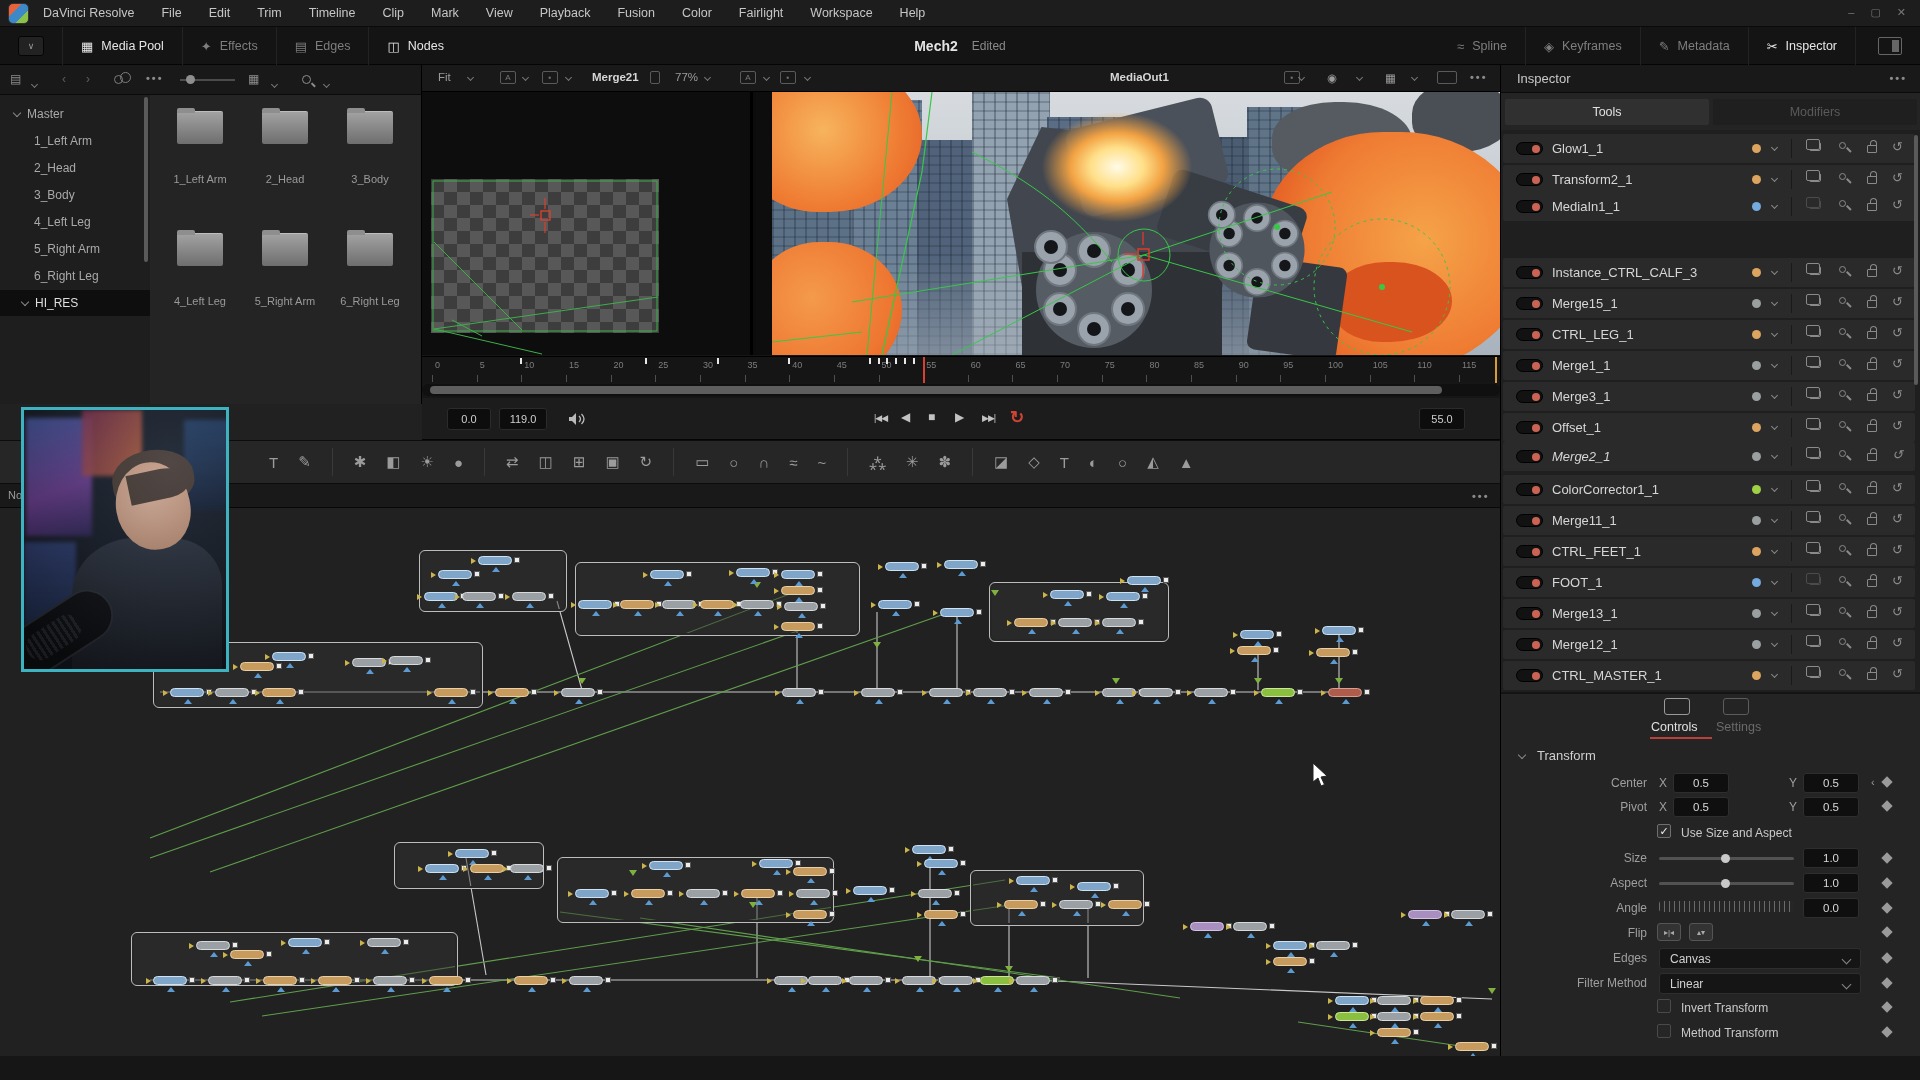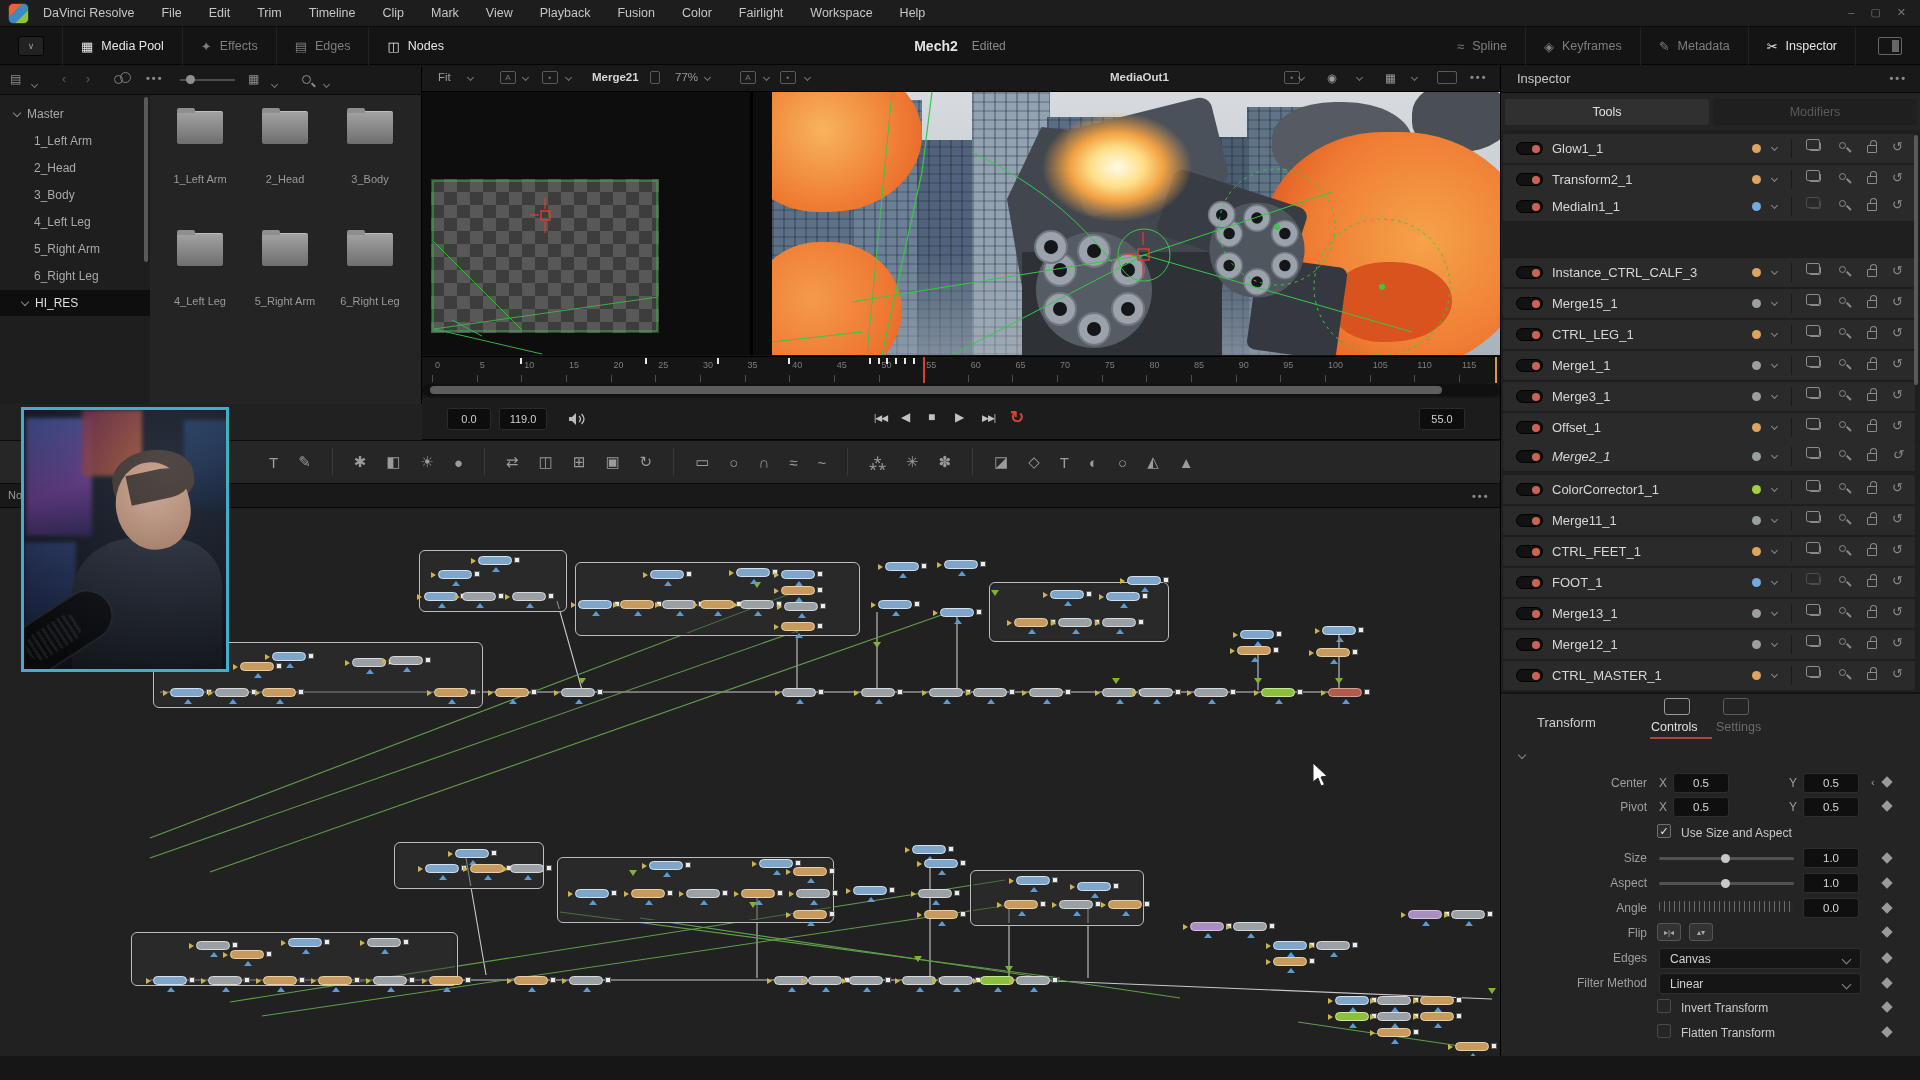--- a/index.html
+++ b/index.html
@@ -1355,21 +1355,21 @@
     <div class="sbar-v" style="left:413px;top:70px;width:4px;height:250px"></div>
     <div class="ctabs-div"></div>
 
     <div class="ctab-ic" style="left:163px;top:633px"></div>
     <div class="ctab-ic" style="left:222px;top:633px;border-color:#5c5c5c"></div>
     <div class="ctab-lb" style="left:150px;top:655px;color:#e0e0e0">Controls</div>
     <div class="ctab-lb" style="left:215px;top:655px;color:#6a6a6a">Settings</div>
     <div class="redline" style="left:149px;top:672px"></div>
 
     <span class="chev" style="position:absolute;left:18px;top:687px"></span>
-    <span class="tf-sec" style="left:36px;top:650px">Transform</span>
+    <span class="tf-sec" style="left:36px;top:683px">Transform</span>
 
     <span class="tf-label" style="left:26px;top:711px">Center</span>
     <span class="tf-xy" style="left:158px;top:711px">X</span>
     <div class="tf-box" style="left:172px;top:708px">0.5</div>
     <span class="tf-xy" style="left:288px;top:711px">Y</span>
     <div class="tf-box" style="left:302px;top:708px">0.5</div>
     <span class="knav" style="left:370px;top:711px">‹</span>
     <span class="kdiam" style="left:382px;top:713px"></span>
 
     <span class="tf-label" style="left:26px;top:735px">Pivot</span>
@@ -1410,18 +1410,18 @@
 
     <span class="tf-label" style="left:26px;top:911px">Filter Method</span>
     <div class="dd" style="left:158px;top:908px">Linear</div>
     <span class="kdiam" style="left:382px;top:914px"></span>
 
     <div class="cbx empty" style="left:156px;top:934px"></div>
     <span class="tf-xy" style="left:180px;top:936px;color:#c9c9c9">Invert Transform</span>
     <span class="kdiam" style="left:382px;top:938px"></span>
 
     <div class="cbx empty" style="left:156px;top:959px"></div>
-    <span class="tf-xy" style="left:180px;top:961px;color:#c9c9c9">Flatten Transform</span>
+    <span class="tf-xy" style="left:180px;top:961px;color:#c9c9c9">Method Transform</span>
     <span class="kdiam" style="left:382px;top:963px"></span>
   </div>
 
 
 </div>
 
 </body></html>

